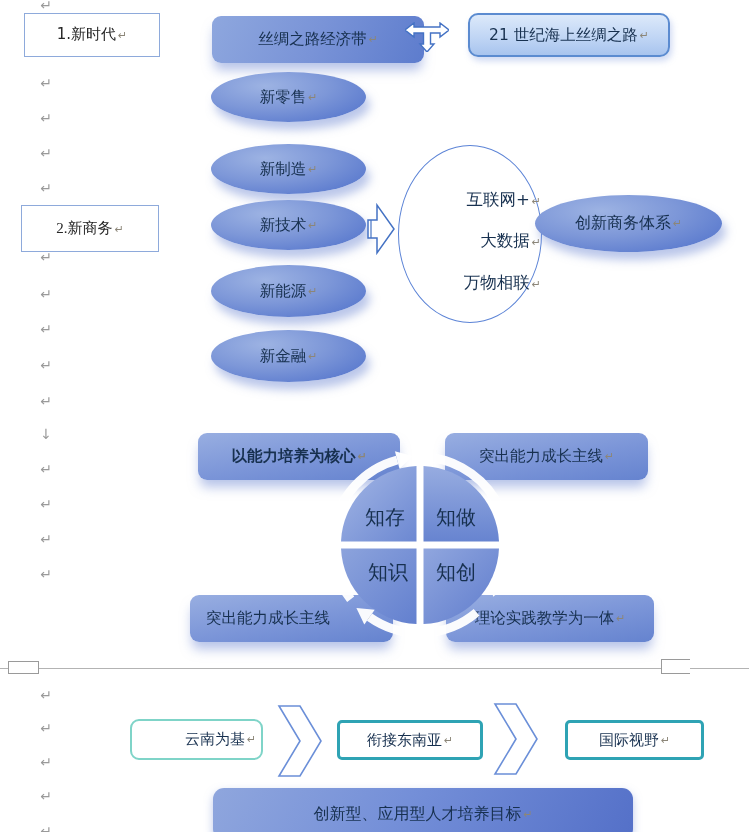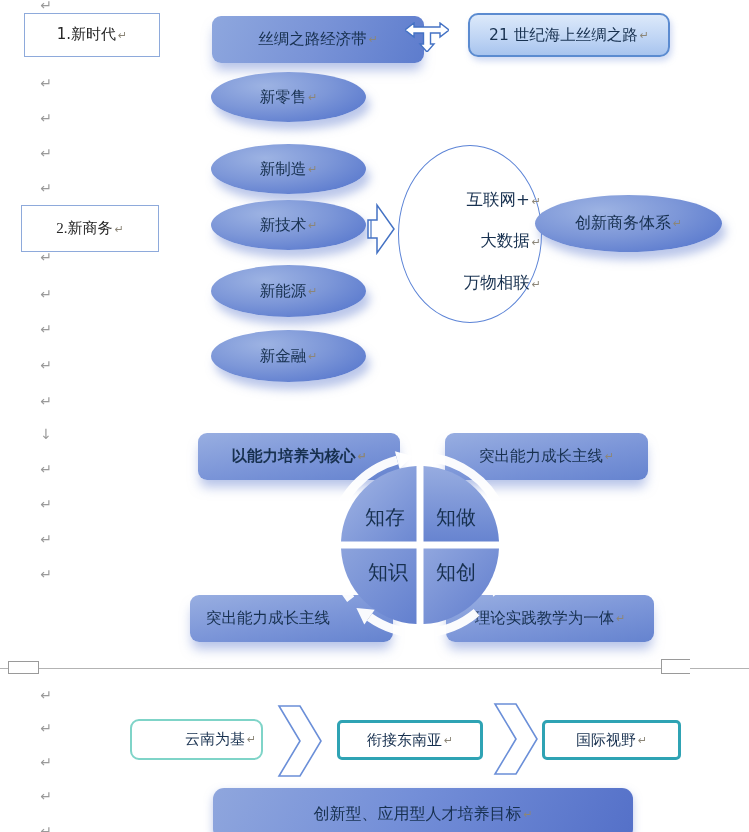--- a/index.html
+++ b/index.html
@@ -230,21 +230,21 @@
     <span>衔接东南亚</span>
       <span class="pilc">↵</span>
   </div>
 
   <div style="position:absolute; left:493px; top:702px;">
     <svg width="46" height="74" viewBox="0 0 46 74">
       <path d="M2 2 L23 2 L44 37 L23 72 L2 72 L23 37 Z" fill="#ffffff" stroke="#6b8fd8" stroke-width="1.6" stroke-linejoin="miter"></path>
     </svg>
   </div>
 
-  <div class="tealbox teal-thick" style="left:542px; top:720px; width:139px; height:40px;">
+  <div class="tealbox teal-thick" style="left:565px; top:720px; width:139px; height:40px;">
     <span>国际视野</span>
       <span class="pilc">↵</span>
   </div>
 
   <div class="goalbar" style="left:213px; top:788px; width:420px; height:52px;">
     <span>创新型、应用型人才培养目标</span>
       <span class="pilc">↵</span>
   </div>
 
 </div>

